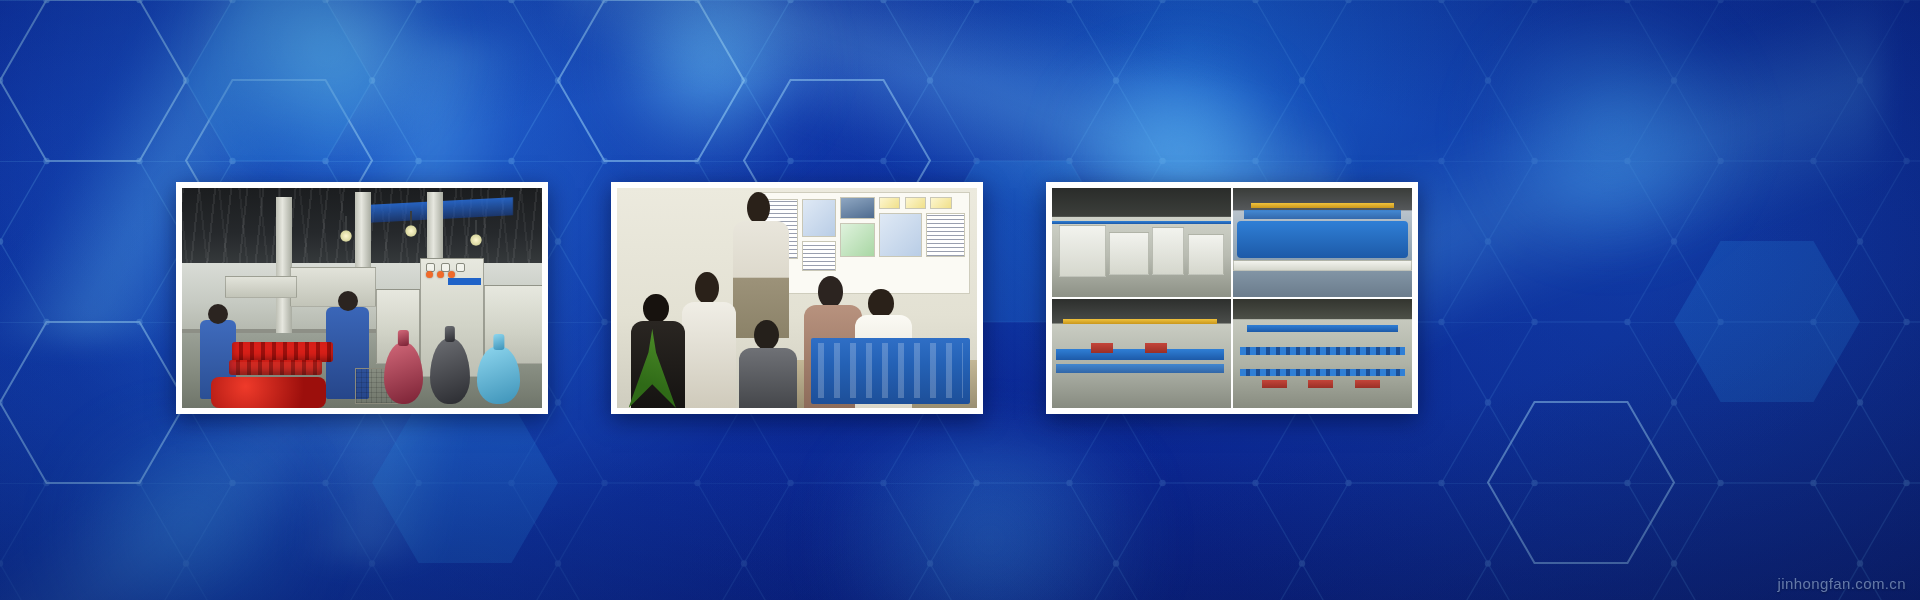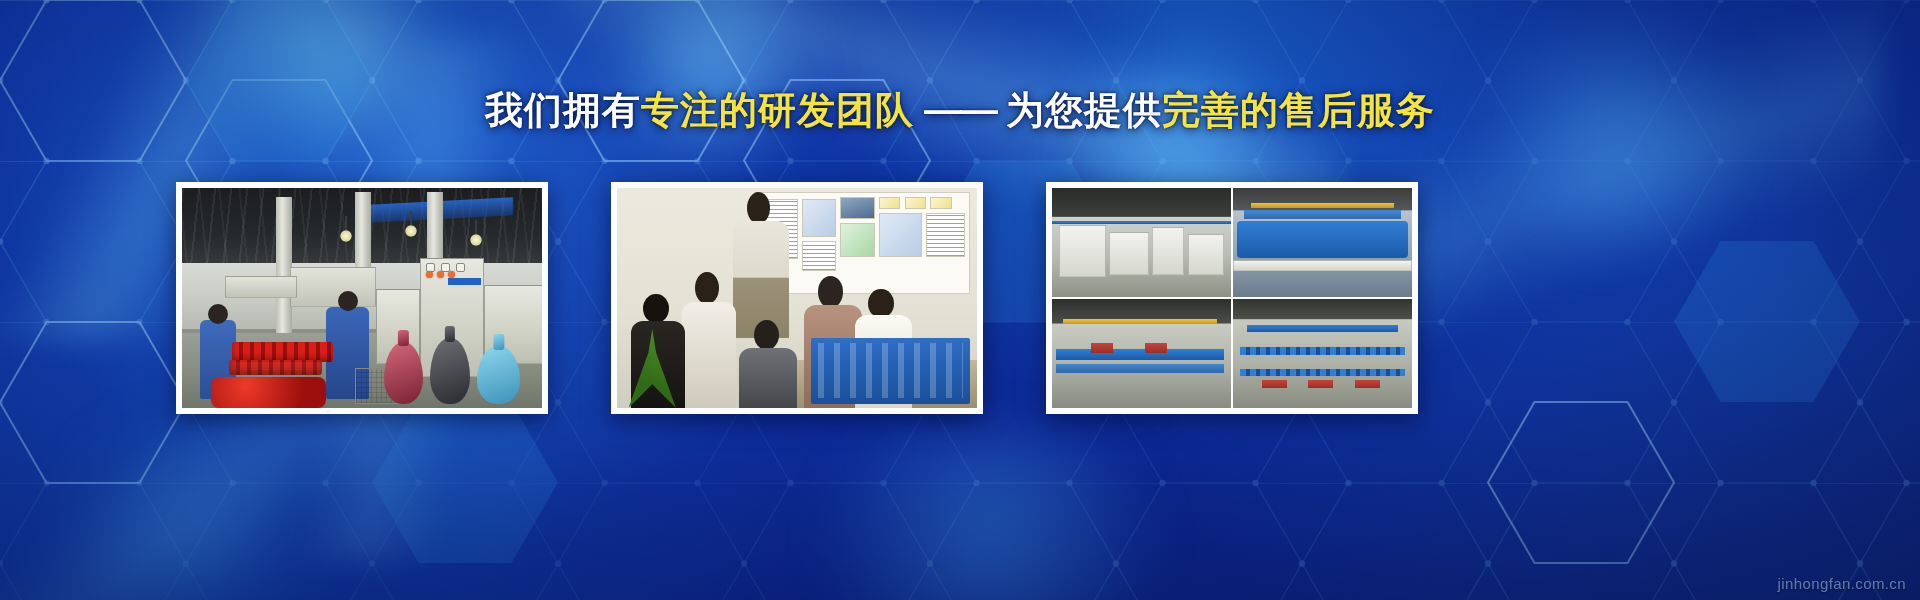--- a/index.html
+++ b/index.html
@@ -300,23 +300,20 @@
         <path d="M46.5 0 L139.5 0 L186 80.5 L139.5 161 L46.5 161 L0 80.5 Z" transform="translate(186,0)"></path>
         <path d="M46.5 0 L139.5 0 L186 80.5 L139.5 161 L46.5 161 L0 80.5 Z" transform="translate(930,161)"></path>
         <path d="M46.5 0 L139.5 0 L186 80.5 L139.5 161 L46.5 161 L0 80.5 Z" transform="translate(1674,241)"></path>
         <path d="M46.5 0 L139.5 0 L186 80.5 L139.5 161 L46.5 161 L0 80.5 Z" transform="translate(372,402)"></path>
       </g>
     </svg>
   </div>
 
   <div class="vignette"></div>
 
-  <div class="headline">
-    <span class="hl-white">我们拥有</span><span class="hl-yellow">专注的研发团队</span><span class="hl-dash">——</span><span class="hl-white">为您提供</span><span class="hl-yellow">完善的售后服务</span>
-  </div>
 
   <div class="cards">
 
     <div class="card c1">
       <div class="photo">
         <div class="p1-roof"></div>
         <div class="p1-bluegirder"></div>
         <div class="p1-back"></div>
         <div class="p1-floor"></div>
 

